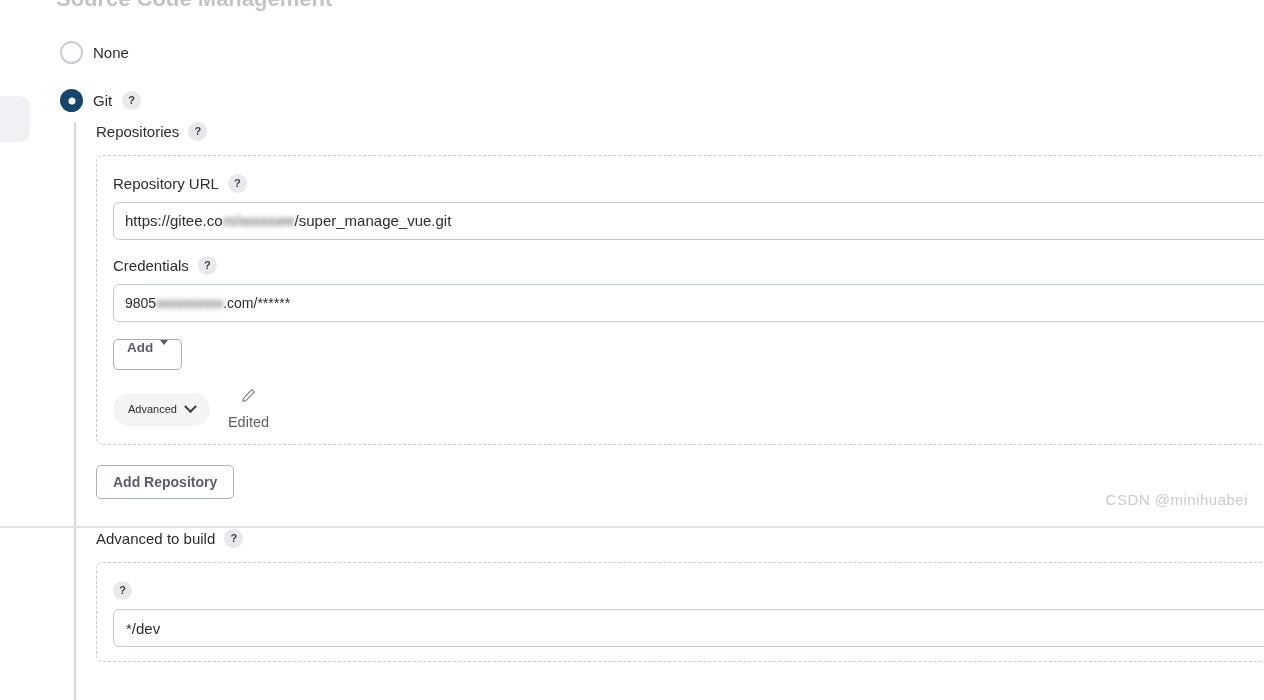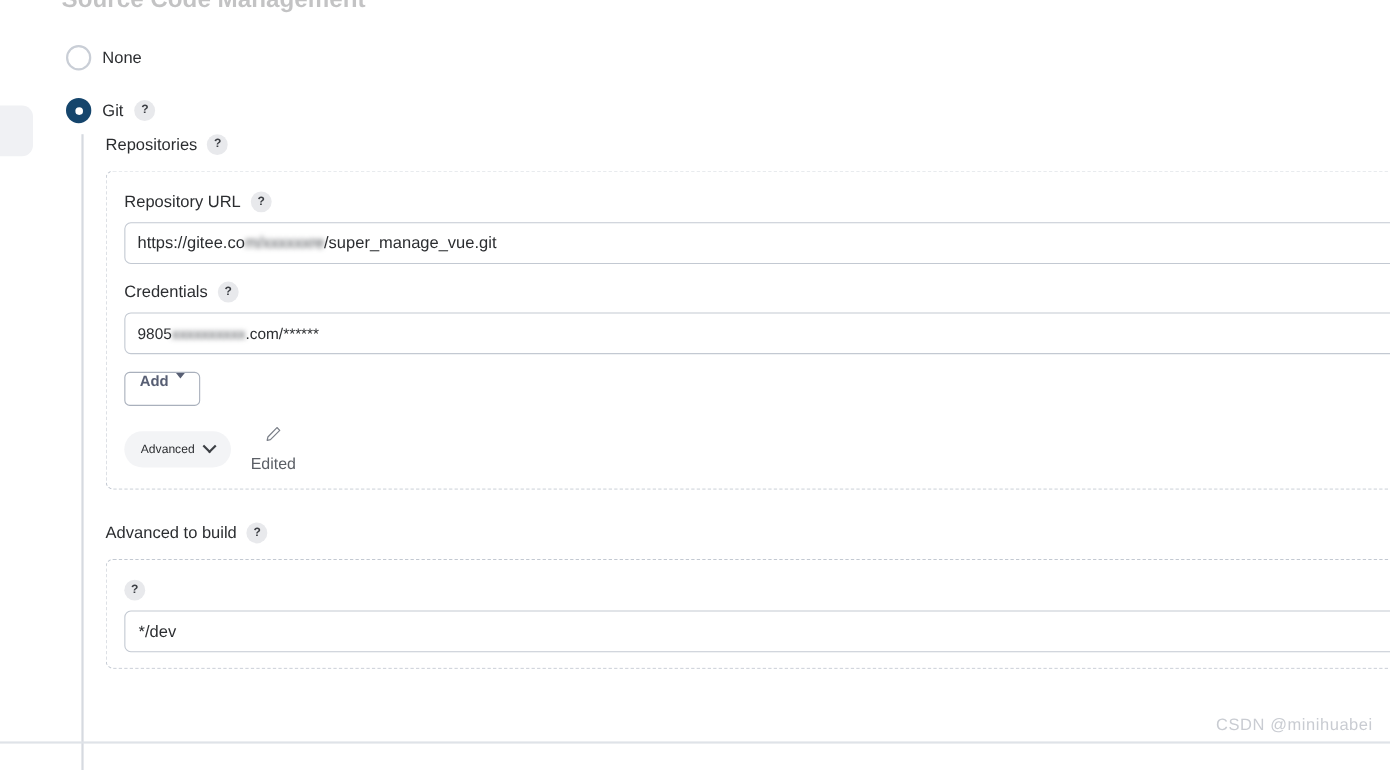--- a/index.html
+++ b/index.html
@@ -11,21 +11,21 @@
     height: 700px;
     overflow: hidden;
     background: #ffffff;
     font-family: "Liberation Sans", sans-serif;
     color: #2b2d30;
   }
 
   .page {
     position: relative;
     width: 1264px;
-    height: 676px;
+    height: 528px;
     background: #ffffff;
   }
 
   
   .cutoff-heading {
     position: absolute;
     left: 56px;
     top: -14px;
     font-size: 22px;
     font-weight: 700;
@@ -274,21 +274,21 @@
     flex-direction: column;
   }
   .pencil-icon { display: inline-block; }
 
   .add-btn-row { margin-top: 16px; }
 
   
   .watermark {
     position: absolute;
     right: 16px;
-    bottom: 8px;
+    bottom: 20px;
     font-size: 15px;
     color: #c9ccd2;
     font-family: "Liberation Sans", sans-serif;
     letter-spacing: 0.5px;
     user-select: none;
   }
   .bottom-rule {
     position: absolute;
     left: 0;
     bottom: 0;
@@ -371,20 +371,23 @@
             <svg width="15" height="15" viewBox="0 0 16 16" fill="none" stroke="#7a7f88" stroke-width="1.2" stroke-linecap="round" stroke-linejoin="round">
               <path d="M11.5 1.8 L14.2 4.5 L5.2 13.5 L2 14.2 L2.7 11z"></path>
             </svg>
           </span>
           <span>Edited</span>
         </span>
       </div>
 
     </div>
 
+    <button class="btn-add-repo">
+      <span>Add Repository</span>
+    </button>
 
     <div class="section-label" style="margin-top:30px;">
       <span>Advanced to build</span>
       <span class="help">?</span>
     </div>
 
     <div class="dashed-block">
       <div class="field">
         <div class="field-label">
           <span class="help">?</span>

